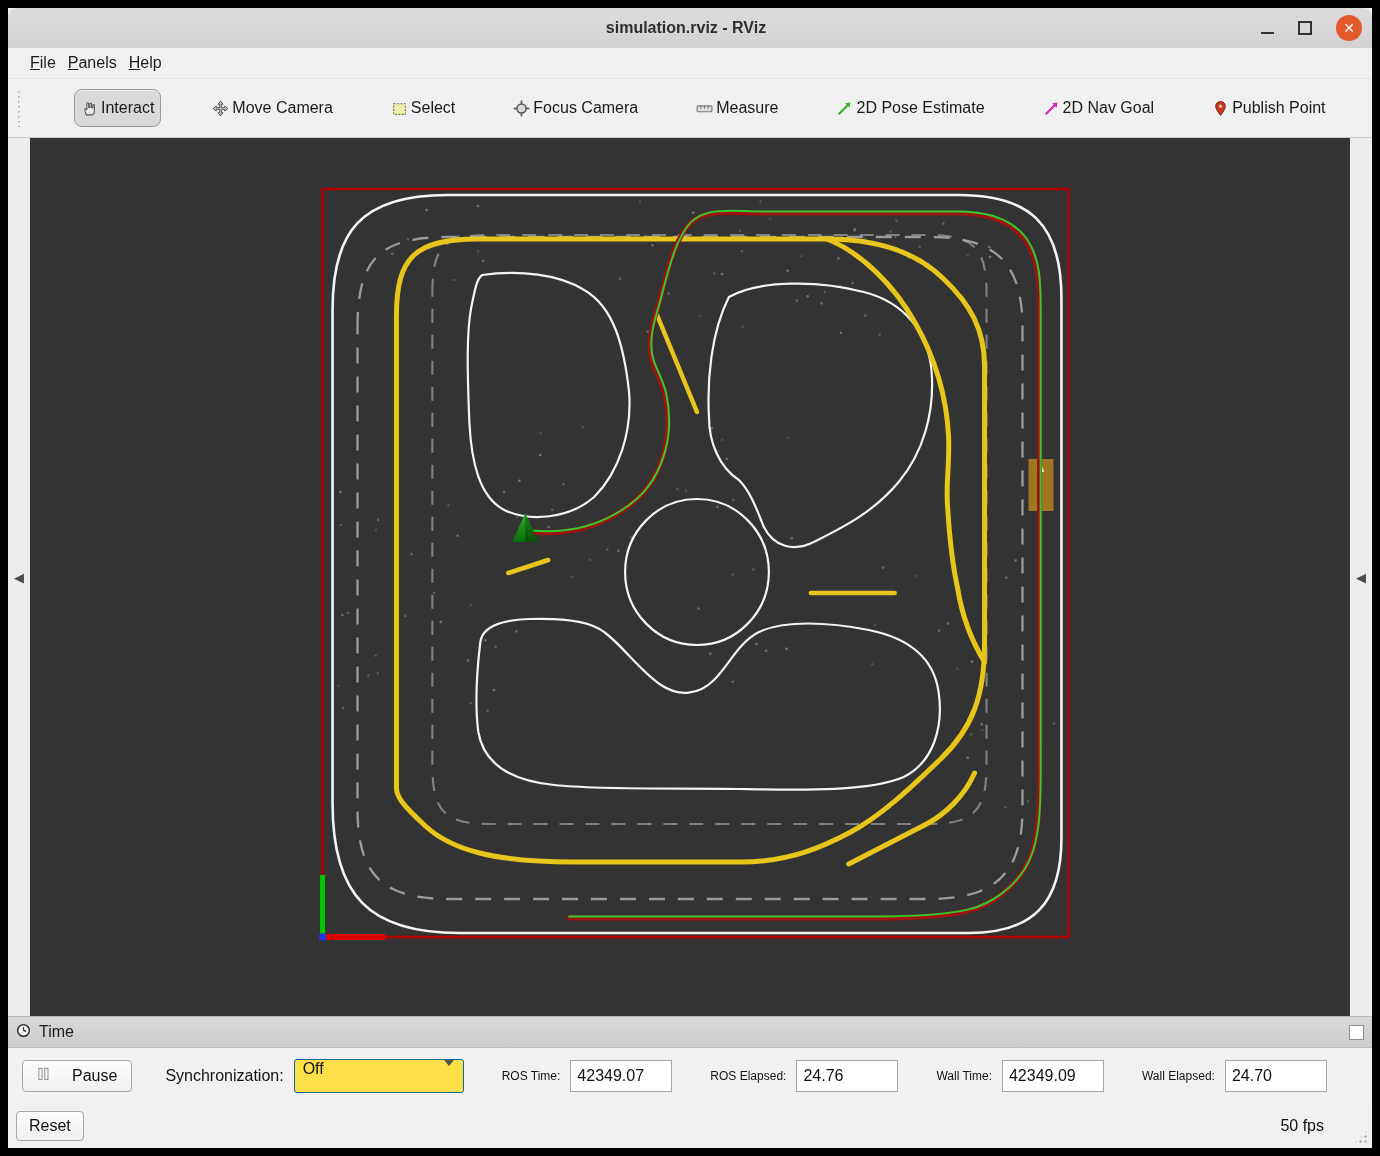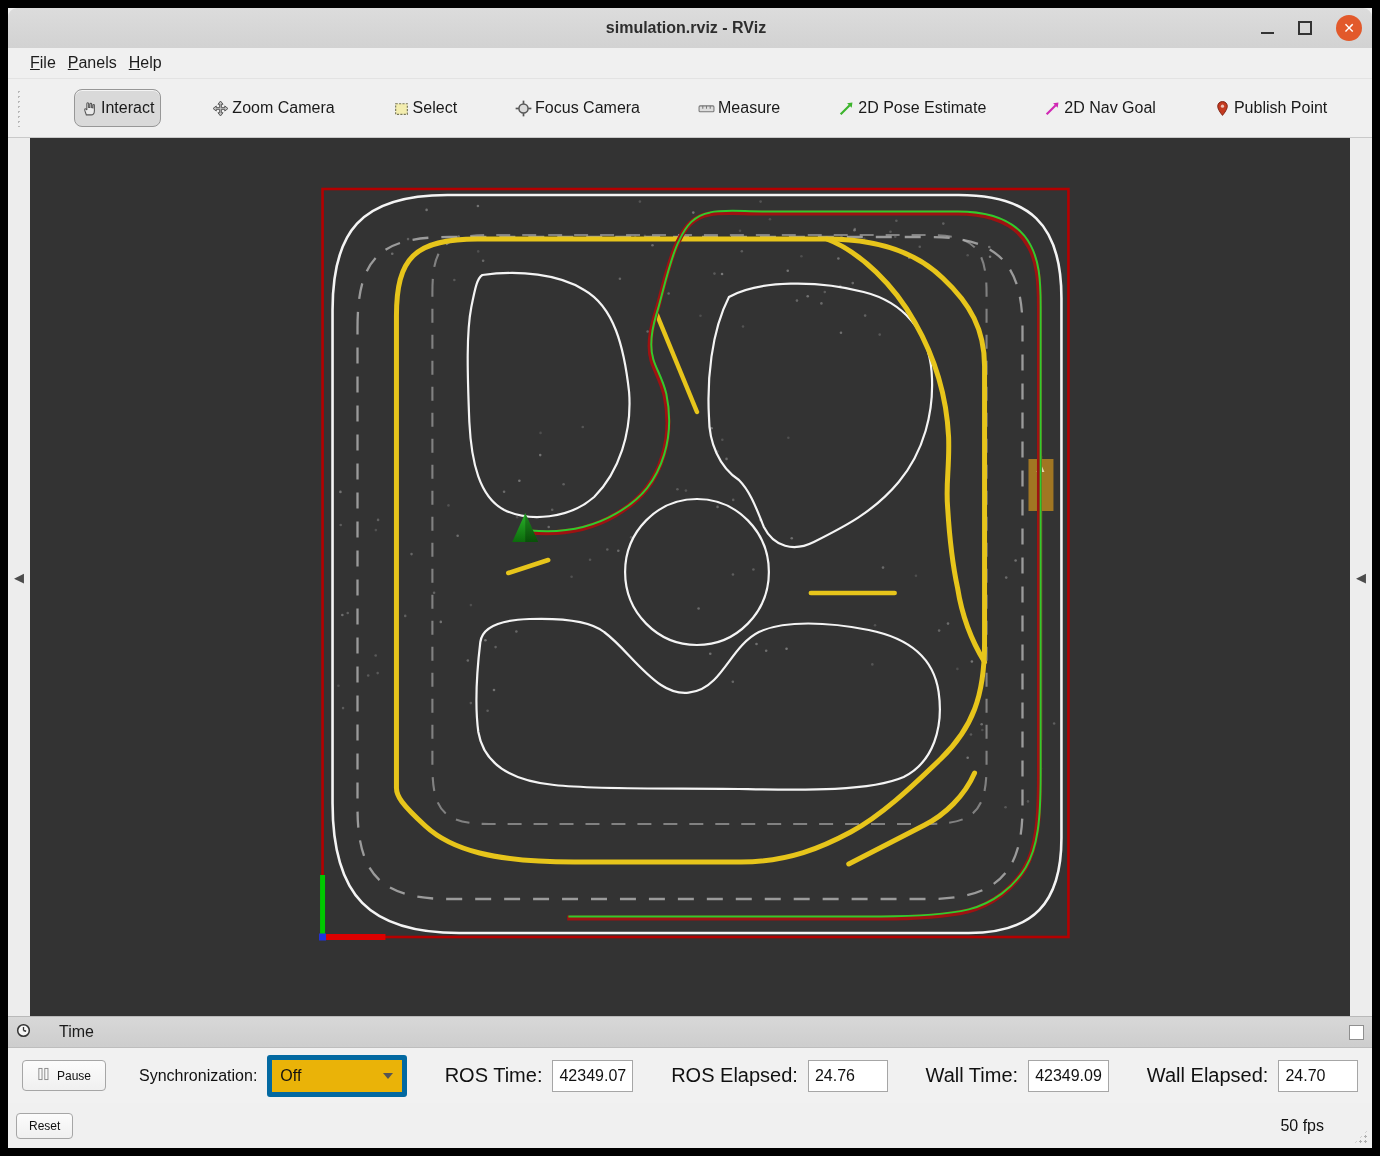--- a/index.html
+++ b/index.html
@@ -24,28 +24,28 @@
   .tool svg{display:block;}
   
   .main{flex:0 0 auto;height:878px;display:flex;}
   .side-strip{width:22px;background:#ededed;position:relative;flex:0 0 auto;}
   .collapse-arrow{position:absolute;top:50%;left:50%;transform:translate(-50%,-50%);font-size:13px;color:#4c4c4c;cursor:pointer;line-height:1;}
   .viewport{flex:1;position:relative;background:var(--c-background,#333);overflow:hidden;}
   .viewport svg{position:absolute;inset:0;width:100%;height:100%;}
   
   .time-panel{flex:0 0 auto;height:86px;display:flex;flex-direction:column;border-top:1px solid #b9b9b9;}
   .time-header{height:30px;background:linear-gradient(#d8d8d8,#cdcdcd);display:flex;align-items:center;padding:0 8px;gap:8px;position:relative;border-bottom:1px solid #bdbdbd;}
-  .time-title{font-size:16px;color:#1b1b1b;margin-left:20px;}
+  .time-title{font-size:16px;color:#1b1b1b;}
   .time-detach{position:absolute;right:8px;width:13px;height:13px;background:#fff;border:1px solid #8f8f8f;cursor:pointer;}
   .time-content{flex:1;background:#f1f1f1;display:flex;align-items:center;padding:0 14px;gap:10px;}
-  .ui-button{display:flex;align-items:center;gap:7px;background:linear-gradient(#fcfcfc,#f0f0f0);border:1px solid #a6a6a6;border-radius:4px;padding:6px 14px;font-size:12px;color:#111;cursor:pointer;}
+  .ui-button{display:flex;align-items:center;gap:22px;background:linear-gradient(#fcfcfc,#f0f0f0);border:1px solid #a6a6a6;border-radius:4px;padding:6px 14px;font-size:16px;color:#111;cursor:pointer;}
   .sync-label{font-size:16px;color:#111;margin-left:23px;}
-  .combo{width:152px;height:32px;background:#eab308;border:5px solid #0369a1;border-radius:3px;display:flex;align-items:center;padding:0 8px;font-size:16px;color:#111;cursor:pointer;position:relative;}
+  .combo{width:152px;height:32px;background:#fde047;border:1px solid #0369a1;border-radius:3px;display:flex;padding:0 8px;font-size:16px;color:#111;cursor:pointer;position:relative;}
   .combo .caret{position:absolute;right:9px;width:0;height:0;border-left:5px solid transparent;border-right:5px solid transparent;border-top:6px solid #555;}
-  .t-label{font-size:20px;color:#111;margin-left:28px;white-space:nowrap;}
+  .t-label{font-size:12px;color:#111;margin-left:28px;white-space:nowrap;}
   .t-field{width:88px;height:30px;background:#fff;border:1px solid #a6a6a6;border-radius:0;display:flex;align-items:center;padding:0 6px;font-size:16px;color:#111;}
   
   .statusbar{flex:1;background:#f0f0f0;display:flex;align-items:center;padding:0 8px;gap:10px;position:relative;}
   .hints{font-size:16px;color:#111;}
   .hints b{font-weight:bold;}
   .fps{margin-left:auto;font-size:16px;color:#111;padding-right:40px;}
   .resize-grip{position:absolute;right:4px;bottom:4px;width:14px;height:14px;background-image:radial-gradient(#b0b0b0 1.2px,transparent 1.2px);background-size:5px 5px;background-position:bottom right;clip-path:polygon(100% 0,100% 100%,0 100%);}
   
   .map-border{stroke:var(--c-map-border);stroke-width:2.6;fill:none;}
   .track-line{stroke:var(--c-track-line);fill:none;}
@@ -87,21 +87,21 @@
         </span>
       <span>Interact</span>
     </div>
 
     <div class="tool">
       <span>
           <svg width="17" height="17" viewBox="0 0 16 16">
             <path d="M8,1 L10.4,4 H8.8 V7.2 H12 V5.6 L15,8 L12,10.4 V8.8 H8.8 V12 H10.4 L8,15 L5.6,12 H7.2 V8.8 H4 V10.4 L1,8 L4,5.6 V7.2 H7.2 V4 H5.6 Z" fill="#c3c3c3" stroke="#555" stroke-width="0.9"></path>
           </svg>
         </span>
-      <span>Zoom Camera</span>
+      <span>Move Camera</span>
     </div>
 
     <div class="tool">
       <span>
           <svg width="17" height="17" viewBox="0 0 16 16">
             <rect x="2.5" y="3.5" width="11" height="10" fill="#f3edaf" stroke="#77775a" stroke-width="1.1" stroke-dasharray="2 1.2"></rect>
           </svg>
         </span>
       <span>Select</span>
     </div>

